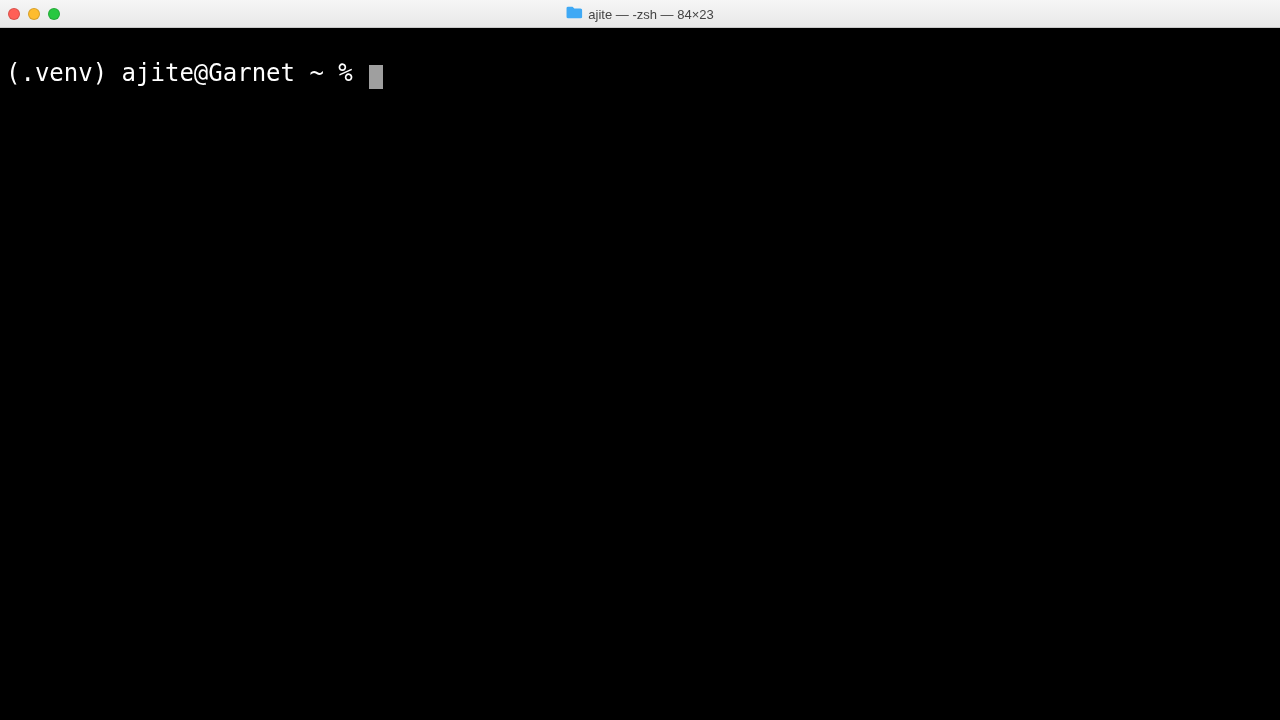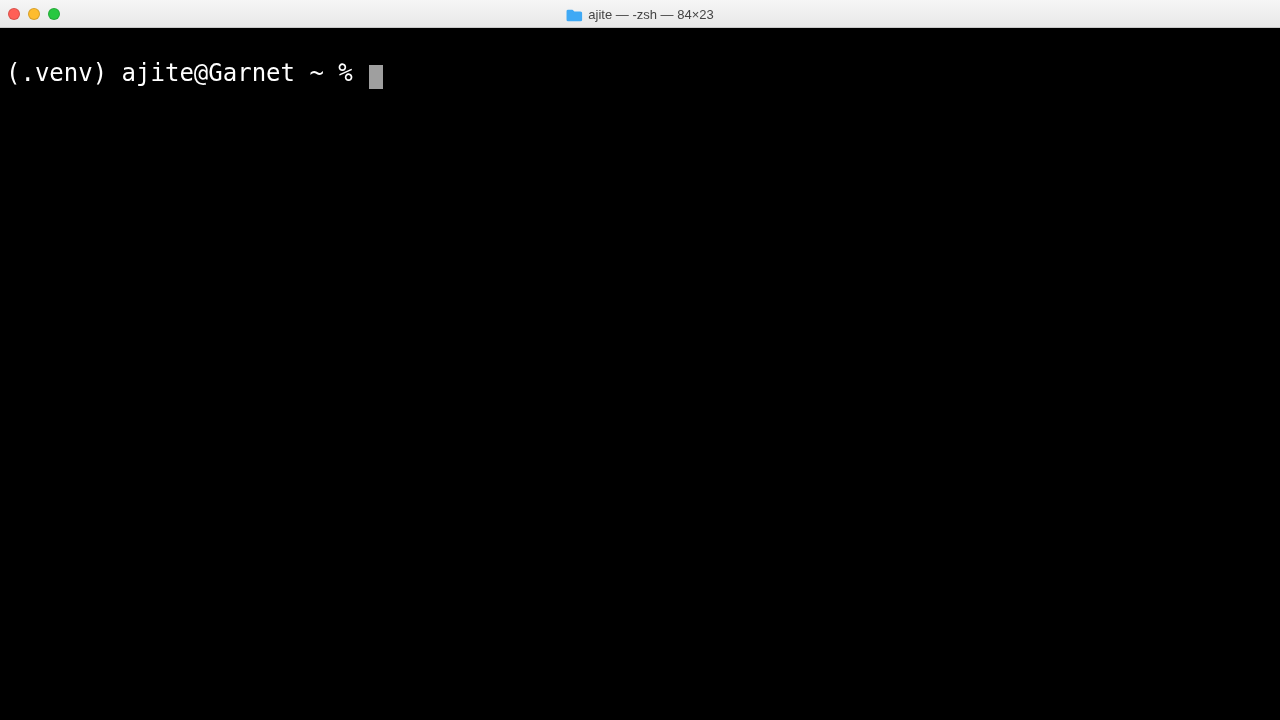--- a/index.html
+++ b/index.html
@@ -26,21 +26,21 @@
     }
     .dot.red    { background: #ff5f57; }
     .dot.yellow { background: #febc2e; }
     .dot.green  { background: #28c840; }
     .title-center {
       position: absolute;
       left: 50%;
       top: 50%;
       transform: translate(-50%, -50%);
       display: flex;
-      align-items: flex-end;
+      align-items: flex-start;
       gap: 6px;
       font-size: 13px;
       font-weight: 500;
       color: #444;
       white-space: nowrap;
     }
     .folder-icon {
       width: 16px; height: 12px;
       display: inline-block;
       position: relative;

